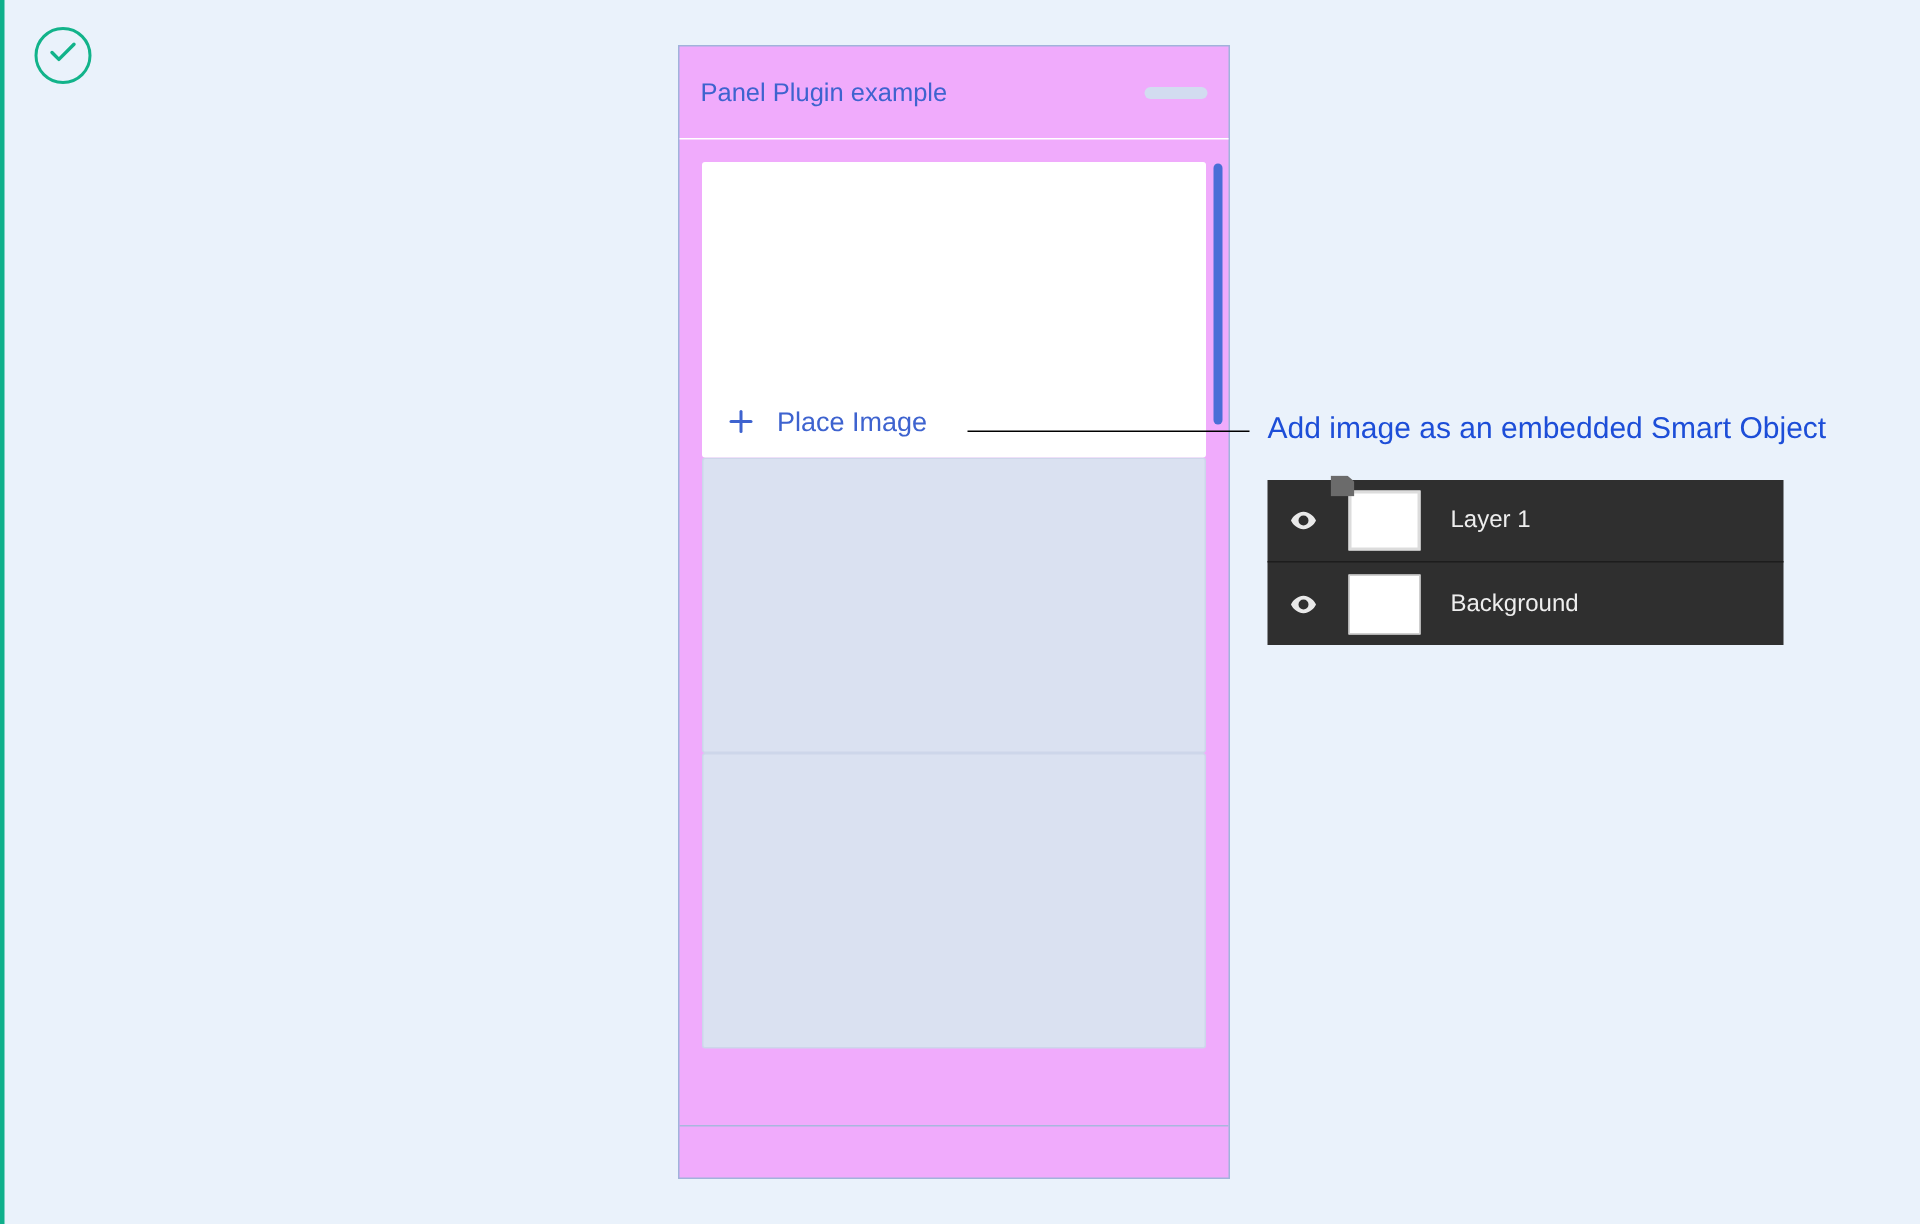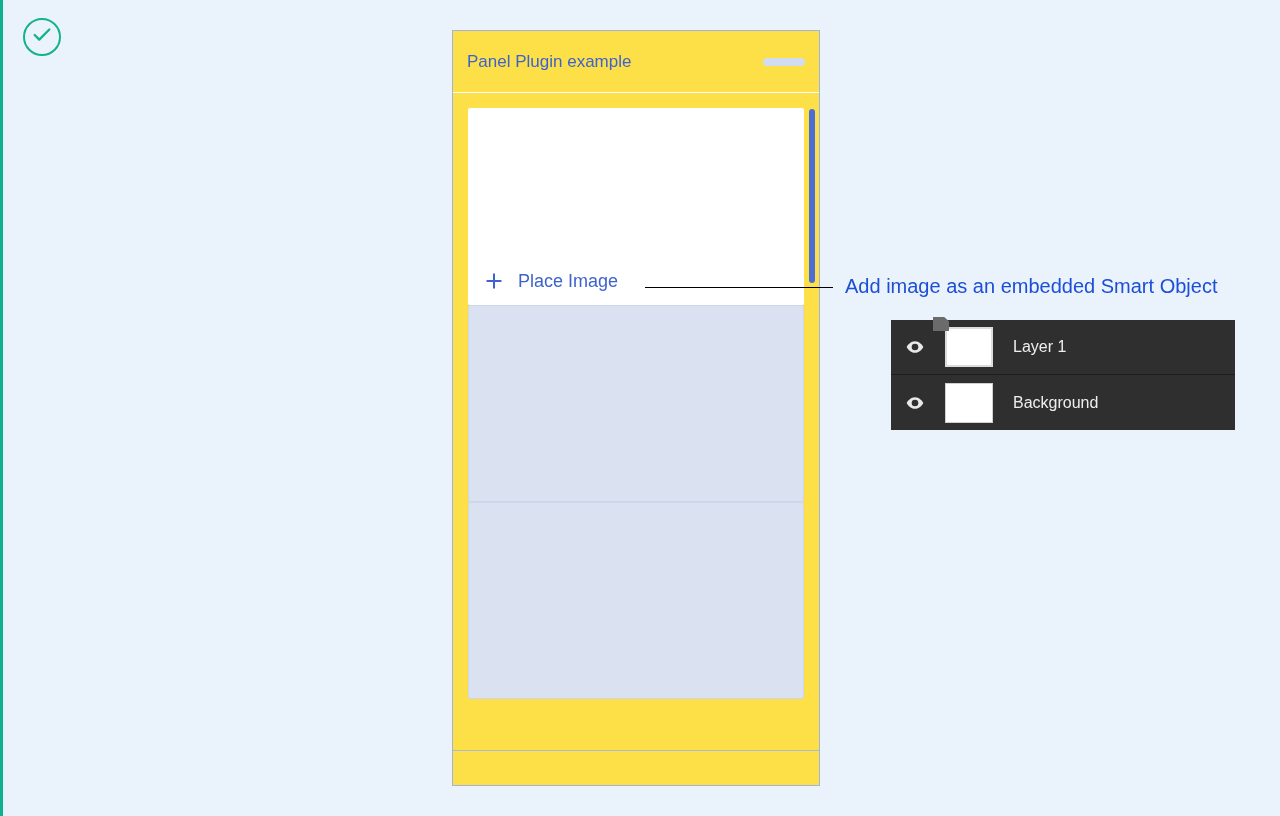--- a/index.html
+++ b/index.html
@@ -30,21 +30,21 @@
     .check-badge svg { width: 22px; height: 22px; }
     .check-badge path { stroke: #12b38a; stroke-width: 2.5; fill: none; stroke-linecap: round; stroke-linejoin: round; }
 
     
     .panel {
       position: absolute;
       left: 449px;
       top: 30px;
       width: 368px;
       height: 756px;
-      background: #fde047;
+      background: #f0abfc;
       border: 1px solid #a1b3db;
       display: flex;
       flex-direction: column;
     }
     .panel-header {
       height: 62px;
       padding: 0 14px;
       display: flex;
       align-items: center;
       justify-content: space-between;
@@ -128,21 +128,21 @@
       position: absolute;
       left: 842px;
       top: 275px;
       font-size: 20px;
       color: #1d4ed8;
     }
 
     
     .layers {
       position: absolute;
-      left: 888px;
+      left: 842px;
       top: 320px;
       width: 344px;
       background: #2f2f2f;
     }
     .layer-row {
       height: 55px;
       display: flex;
       align-items: center;
       padding: 0 14px;
       gap: 20px;

